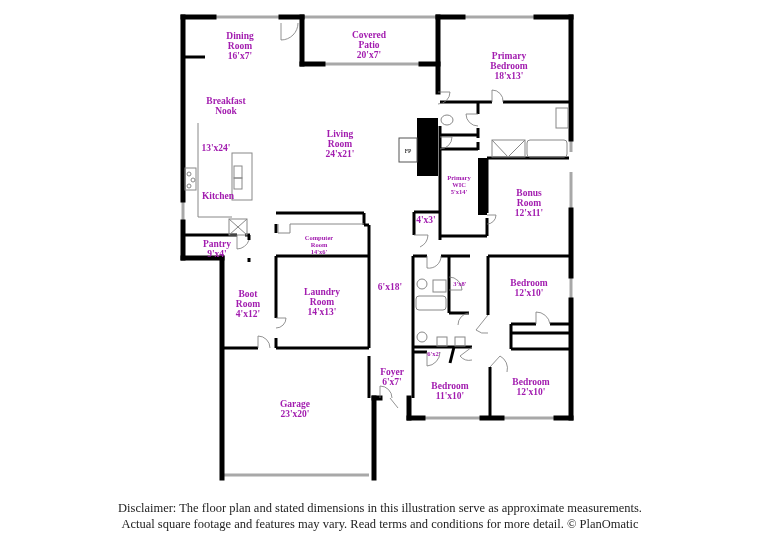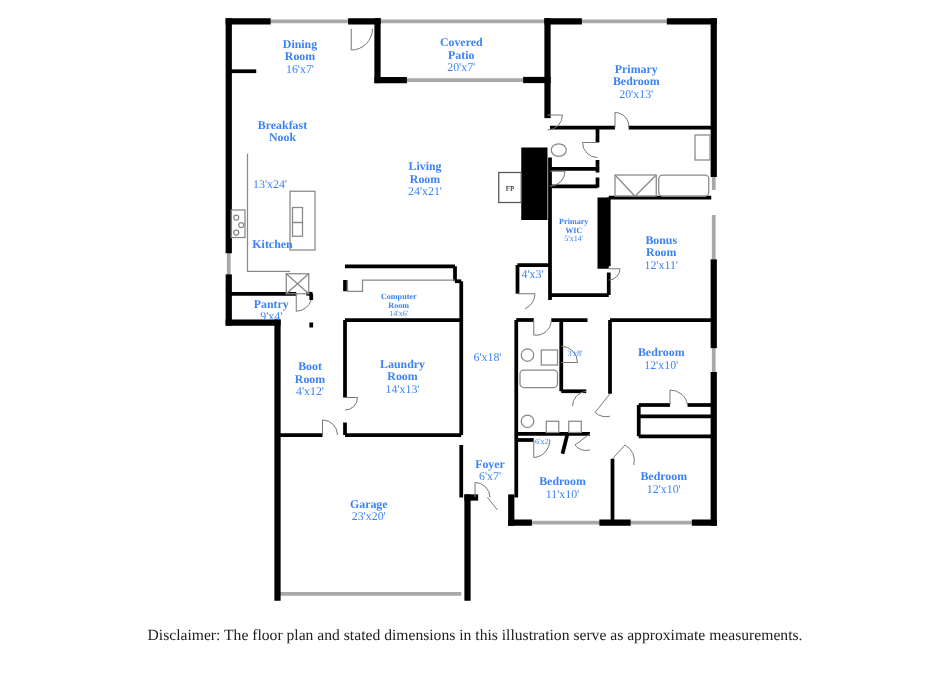--- a/index.html
+++ b/index.html
@@ -1,20 +1,20 @@
 <!DOCTYPE html>
 <html><head>
 <meta charset="utf-8">
 <style>
   html, body { margin:0; padding:0; background:#ffffff; }
   body { width:760px; height:553px; position:relative; overflow:hidden; font-family:"DejaVu Serif","Liberation Serif",serif; }
   #plan { position:absolute; left:0; top:0; width:760px; height:553px; }
-  .lbl { position:absolute; text-align:center; font-family:"Liberation Serif","DejaVu Serif",serif; color:#3b82f6; line-height:1.05; transform:translateX(-50%); white-space:nowrap; }
+  .lbl { position:absolute; text-align:center; font-family:"Liberation Serif","DejaVu Serif",serif; color:#a21caf; line-height:1.05; transform:translateX(-50%); white-space:nowrap; }
   .lbl .n { font-weight:bold; font-size:9.5px; display:block; }
-  .lbl .d { font-weight:normal; font-size:9.5px; display:block; }
+  .lbl .d { font-weight:bold; font-size:9.5px; display:block; }
   .lbl.small .n, .lbl.small .d { font-size:6.5px; }
   .disclaimer { position:absolute; left:0; width:760px; top:500px; text-align:center; font-family:"Liberation Serif","DejaVu Serif",serif; font-size:12.5px; color:#222; line-height:16px; }
 </style>
 </head>
 <body>
 
 <svg id="plan" viewBox="0 0 760 553" xmlns="http://www.w3.org/2000/svg">
   <g stroke="#a8a8a8" stroke-width="3" fill="none">
     <line x1="214" y1="17" x2="281" y2="17"></line>
     <line x1="302" y1="17" x2="438" y2="17"></line>
@@ -167,21 +167,21 @@
     <span class="d">16'x7'</span>
   </div>
 <div class="lbl" style="left:369px;top:31px">
     <span class="n">Covered</span>
     <span class="n">Patio</span>
     <span class="d">20'x7'</span>
   </div>
 <div class="lbl" style="left:509px;top:52px">
     <span class="n">Primary</span>
     <span class="n">Bedroom</span>
-    <span class="d">20'x13'</span>
+    <span class="d">18'x13'</span>
   </div>
 <div class="lbl" style="left:226px;top:97px">
     <span class="n">Breakfast</span>
     <span class="n">Nook</span>
   </div>
 <div class="lbl" style="left:216px;top:144px">
     <span class="d">13'x24'</span>
   </div>
 <div class="lbl" style="left:218px;top:192px">
     <span class="n">Kitchen</span>
@@ -248,13 +248,14 @@
     <span class="n">Bedroom</span>
     <span class="d">11'x10'</span>
   </div>
 <div class="lbl" style="left:531px;top:378px">
     <span class="n">Bedroom</span>
     <span class="d">12'x10'</span>
   </div>
 
 <div class="disclaimer">
   <div>Disclaimer: The floor plan and stated dimensions in this illustration serve as approximate measurements.</div>
+  <div>Actual square footage and features may vary. Read terms and conditions for more detail. © PlanOmatic</div>
 </div>
 
 </body></html>

